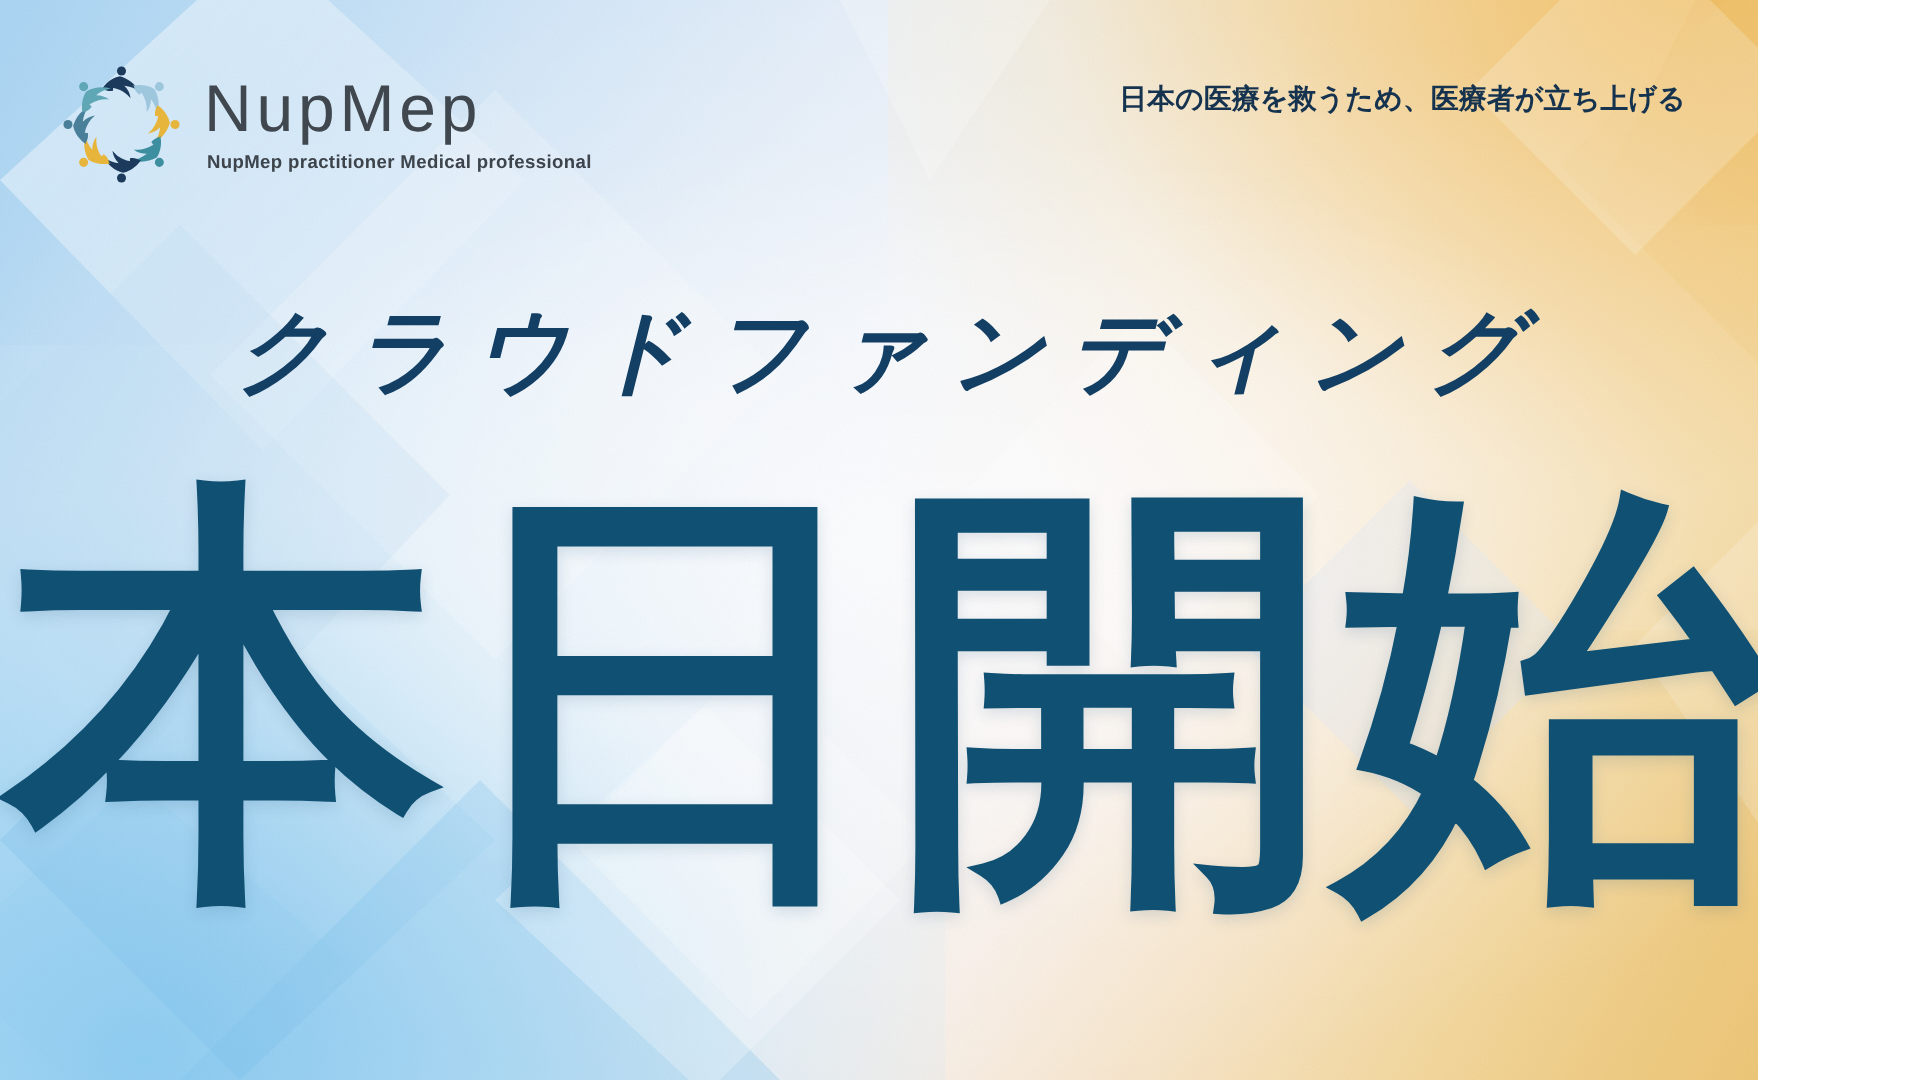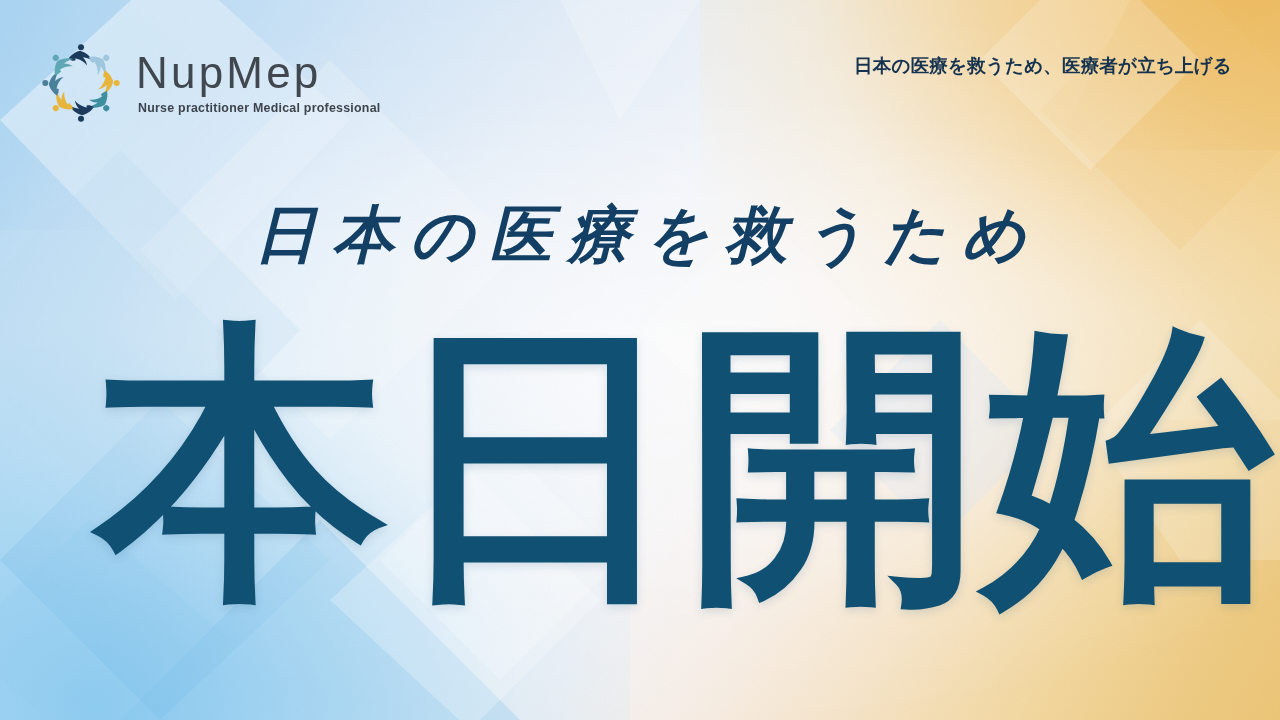--- a/index.html
+++ b/index.html
@@ -4,21 +4,21 @@
 <title>NupMep Crowdfunding Announcement</title>
 <style>
   html, body {
     margin: 0;
     padding: 0;
     background: #ffffff;
   }
 
   .stage {
     position: relative;
-    width: 1280px;
+    width: 1172px;
     height: 720px;
     overflow: hidden;
     font-family: "Liberation Sans", "DejaVu Sans", sans-serif;
     
     background:
       linear-gradient(118deg,
         #a9d4f2 0%,
         #bcdcf4 11%,
         #d3e6f7 24%,
         #e3edf8 36%,
@@ -270,25 +270,25 @@
               <use href="#fig" fill="#4a7f99"></use>
             </g>
           <g transform="rotate(315) translate(0,-22) scale(1.05)">
               <use href="#fig" fill="#5fa7b5"></use>
             </g>
         </g>
       </svg>
     </div>
     <div class="logo-words">
       <div class="logo-word">NupMep</div>
-      <div class="logo-tag">Nurse practitioner Medical professional</div>
+      <div class="logo-tag">NupMep practitioner Medical professional</div>
     </div>
   </div>
 
   <div class="tagline">
     <div>日本の医療を救うため、医療者が立ち上げる</div>
   </div>
 
-  <div class="kicker">日本の医療を救うため</div>
+  <div class="kicker">クラウドファンディング</div>
 
   <div class="headline">本日開始</div>
 
 </div>
 
 </body></html>

